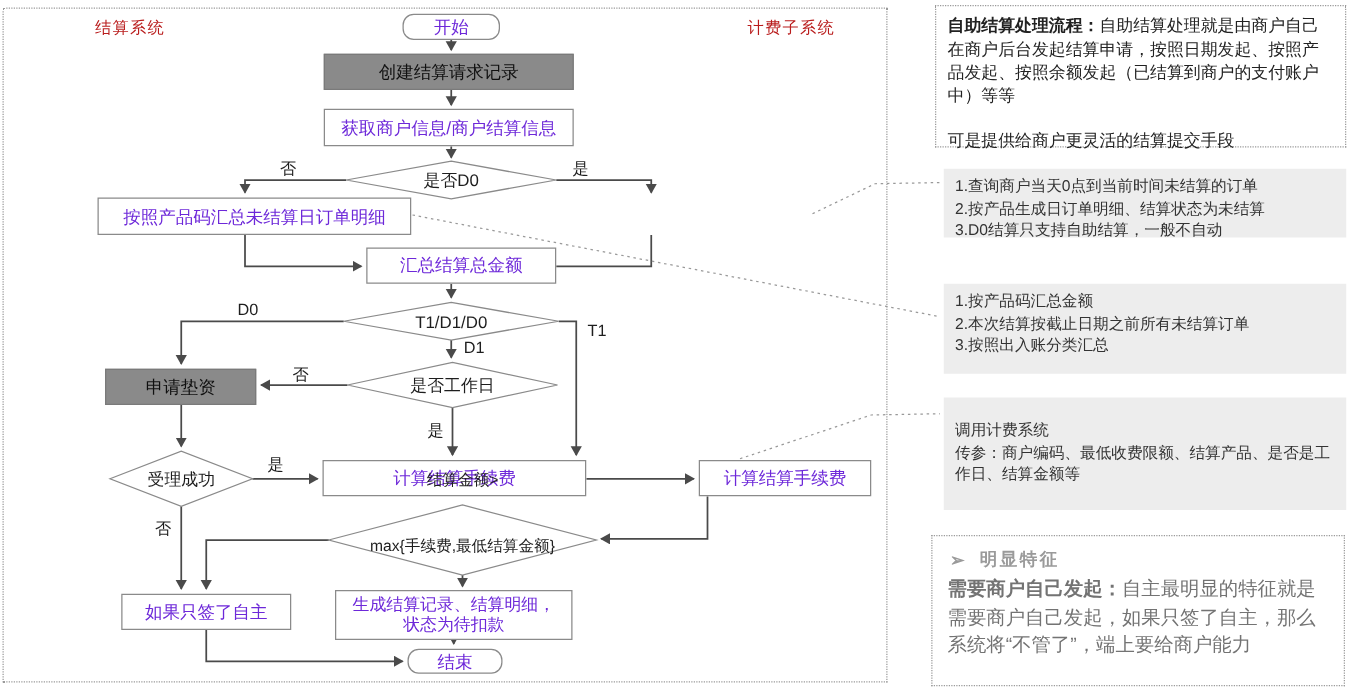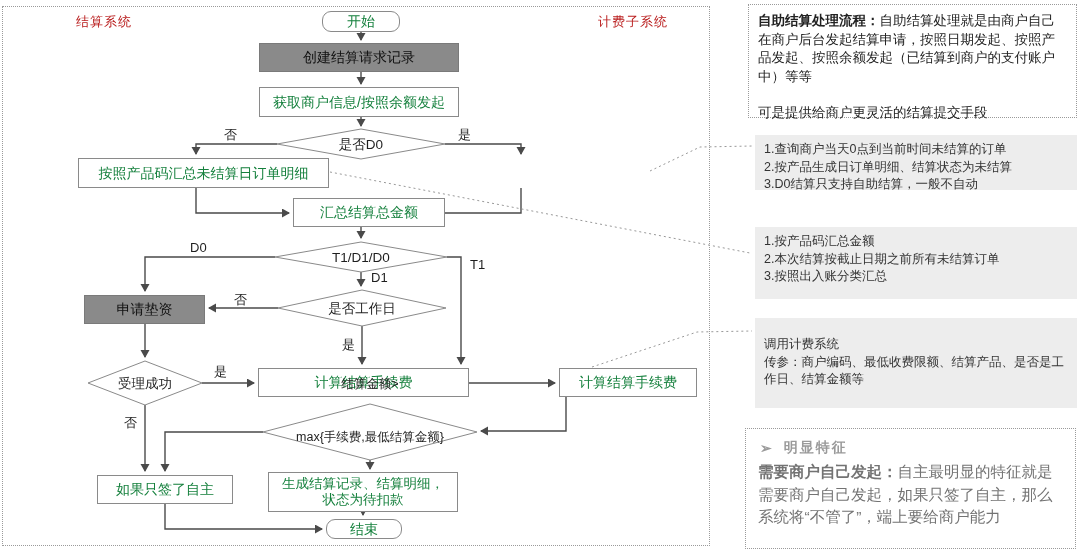--- a/index.html
+++ b/index.html
@@ -3,21 +3,21 @@
 <meta charset="utf-8">
 <style>
   html,body{margin:0;padding:0;background:#fff;}
   .canvas{position:relative;width:1080px;height:556px;background:#fff;
           font-family:"Liberation Sans",sans-serif;overflow:hidden;color:#222;}
   .chart-border{position:absolute;left:2px;top:6px;width:708px;height:540px;
           border:1px dotted #9a9a9a;box-sizing:border-box;}
   .wires{position:absolute;left:0;top:0;}
   .lane{position:absolute;font-size:13px;color:#b91c1c;letter-spacing:1px;}
   .node{position:absolute;display:flex;align-items:center;justify-content:center;
-        text-align:center;font-size:14px;color:#15803d;background:#fff;
+        text-align:center;font-size:14px;color:#6d28d9;background:#fff;
         border:1px solid #8a8a8a;box-sizing:border-box;line-height:15px;}
   .node.dark{background:#8a8a8a;border-color:#7a7a7a;color:#101010;}
   .node.rounded{border-radius:9px;border-width:1.5px;}
   .node.twoline{flex-direction:column;font-size:13.5px;line-height:16px;}
   .dtext{position:absolute;display:flex;flex-direction:column;align-items:center;
          justify-content:center;text-align:center;font-size:13.5px;color:#1e1e1e;
          line-height:15px;}
   .dtext.small{font-size:12.5px;}
   .elabel{position:absolute;font-size:13px;color:#1e1e1e;}
   .ann-dotted{position:absolute;border:1px dotted #9a9a9a;background:#fff;
@@ -84,21 +84,21 @@
       <polygon points="88,383 145,361 202,383 145,405"></polygon>
       <polygon points="263,432 370,404 477,432 370,460"></polygon>
     </g>
   </svg>
 
   <div class="lane" style="left:76px;top:13px;">结算系统</div>
   <div class="lane" style="left:598px;top:13px;">计费子系统</div>
 
   <div class="node rounded" style="left:322px;top:11px;width:78px;height:21px;">开始</div>
   <div class="node dark" style="left:259px;top:43px;width:200px;height:29px;">创建结算请求记录</div>
-  <div class="node" style="left:259px;top:87px;width:200px;height:30px;">获取商户信息/按照余额发起</div>
+  <div class="node" style="left:259px;top:87px;width:200px;height:30px;">获取商户信息/商户结算信息</div>
   <div class="node" style="left:78px;top:158px;width:251px;height:30px;">按照产品码汇总未结算日订单明细</div>
   <div class="node" style="left:293px;top:198px;width:152px;height:29px;">汇总结算总金额</div>
   <div class="node dark" style="left:84px;top:295px;width:121px;height:29px;">申请垫资</div>
   <div class="node" style="left:258px;top:368px;width:211px;height:29px;">计算结算手续费</div>
   <div class="node" style="left:559px;top:368px;width:138px;height:29px;">计算结算手续费</div>
   <div class="node" style="left:97px;top:475px;width:136px;height:29px;">如果只签了自主</div>
   <div class="node twoline" style="left:268px;top:472px;width:190px;height:40px;">
     <span>生成结算记录、结算明细，</span>
     <span>状态为待扣款</span>
   </div>

